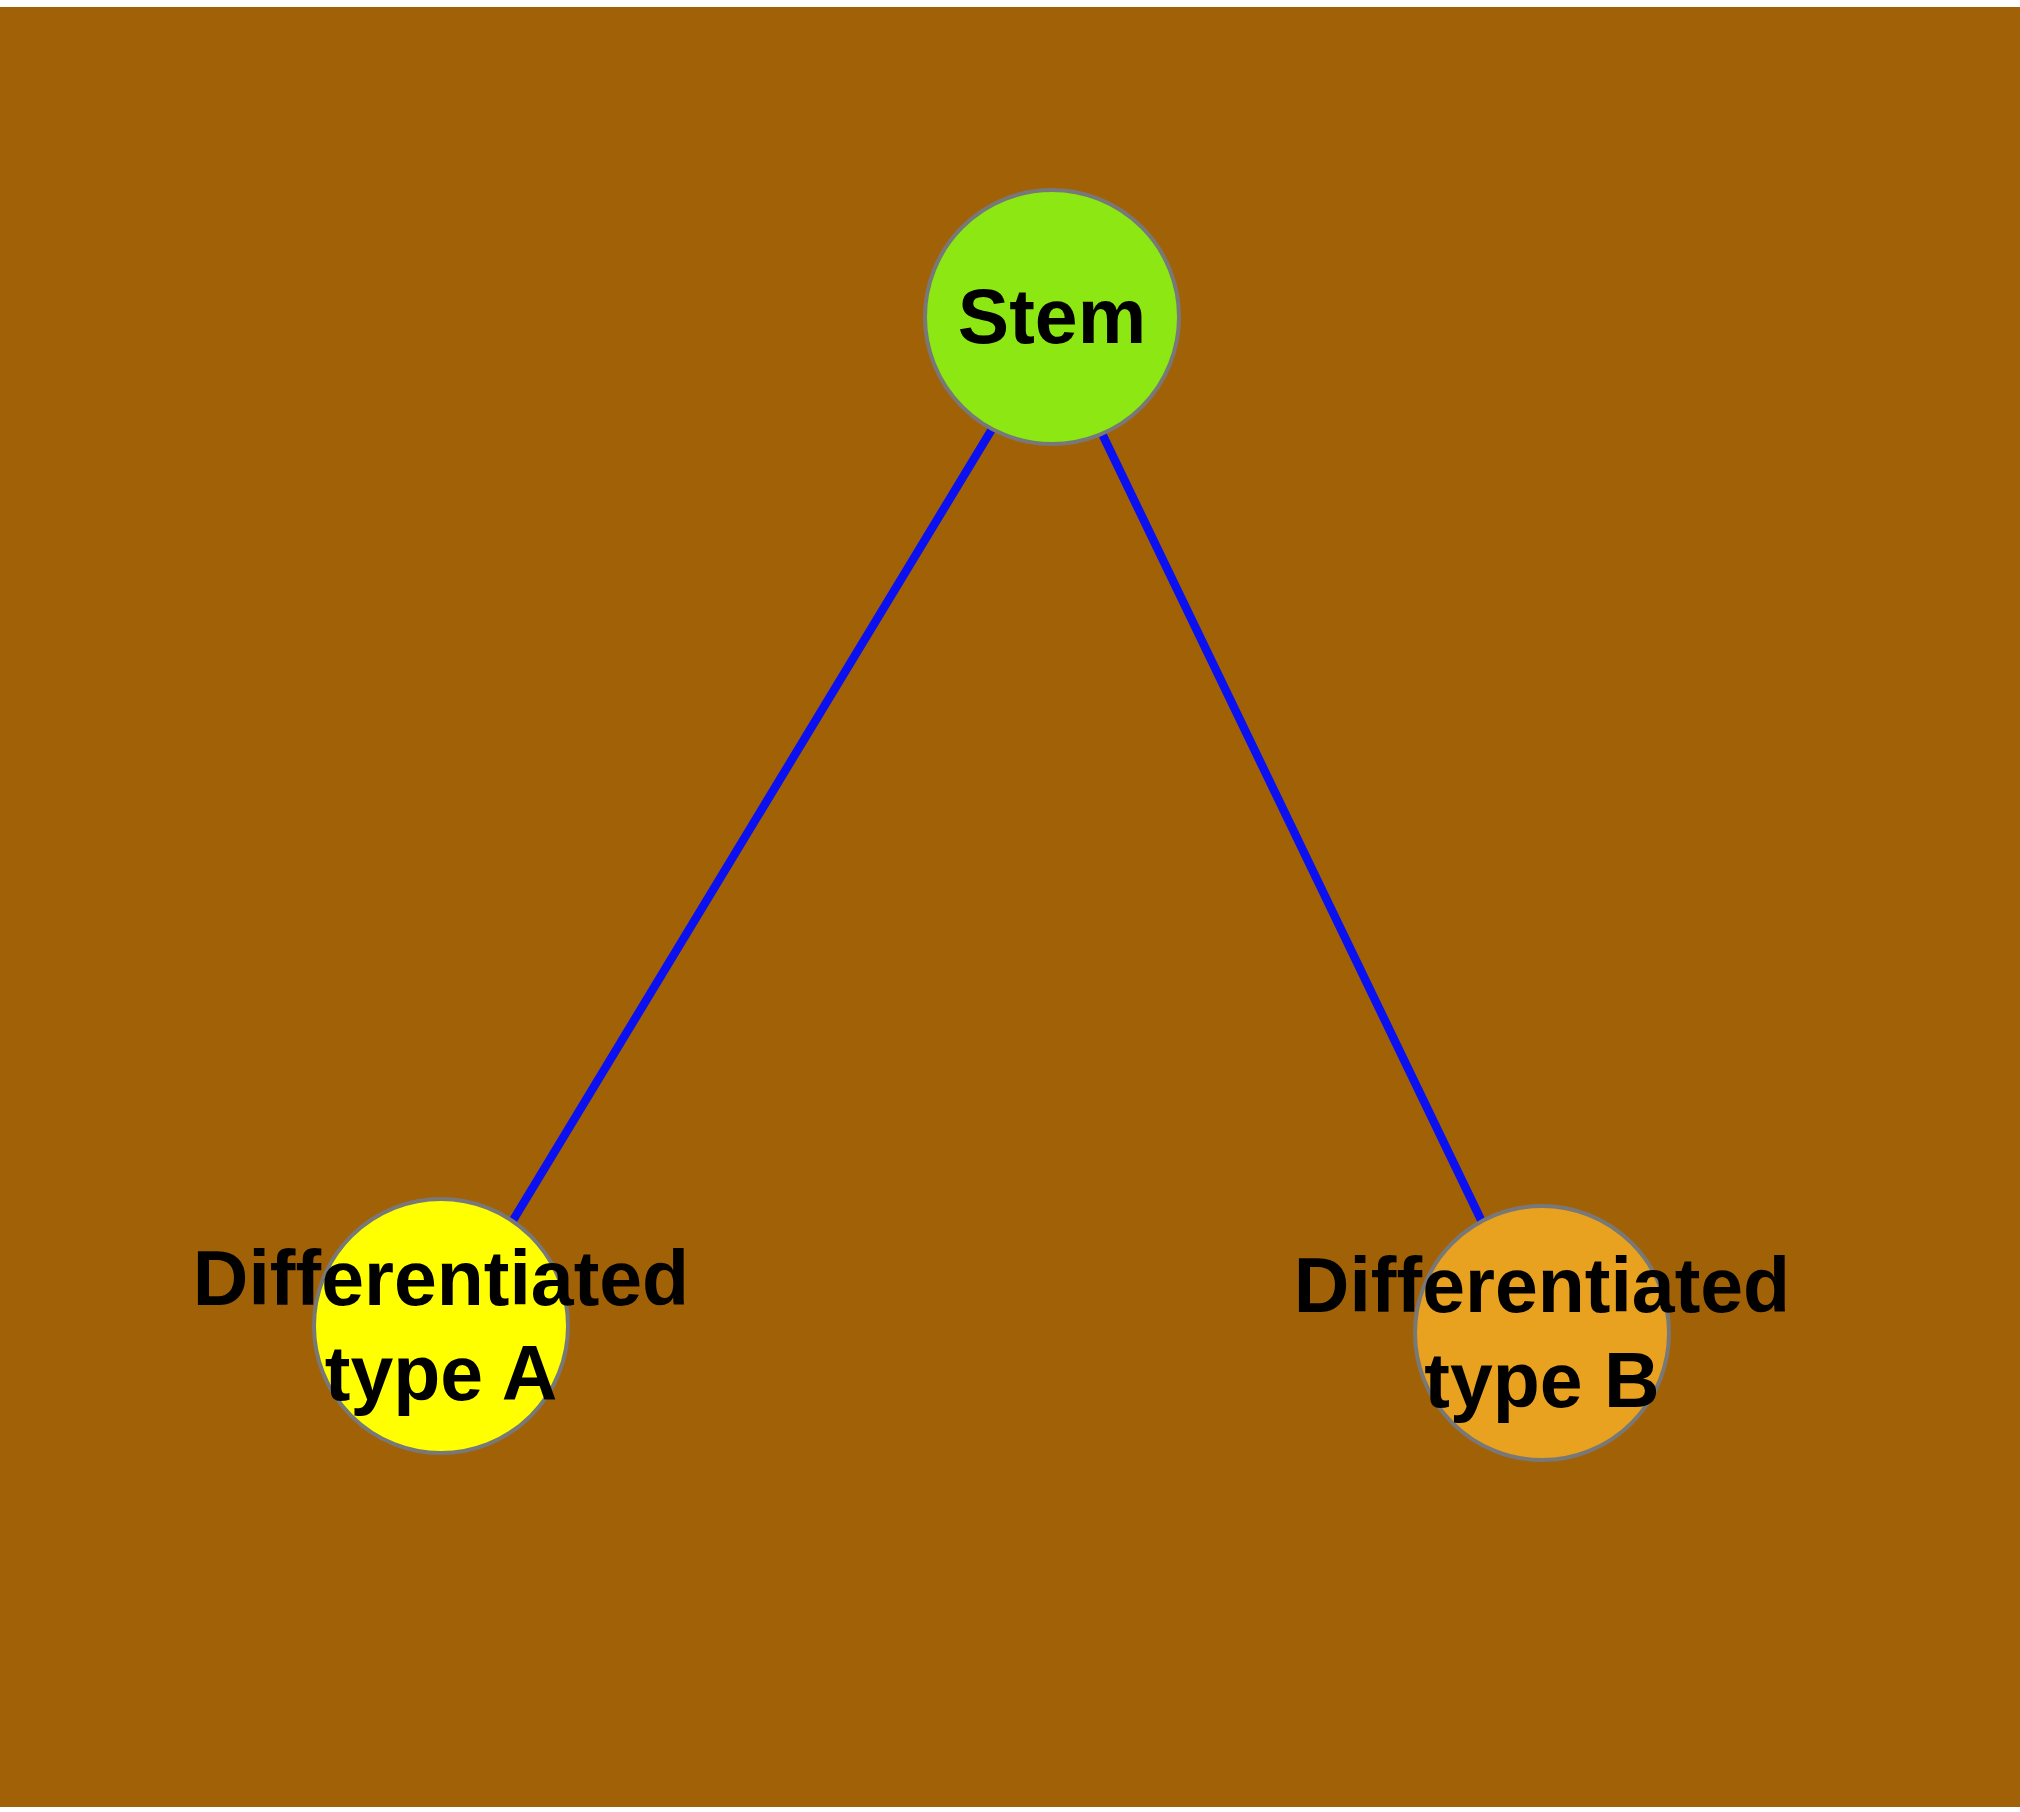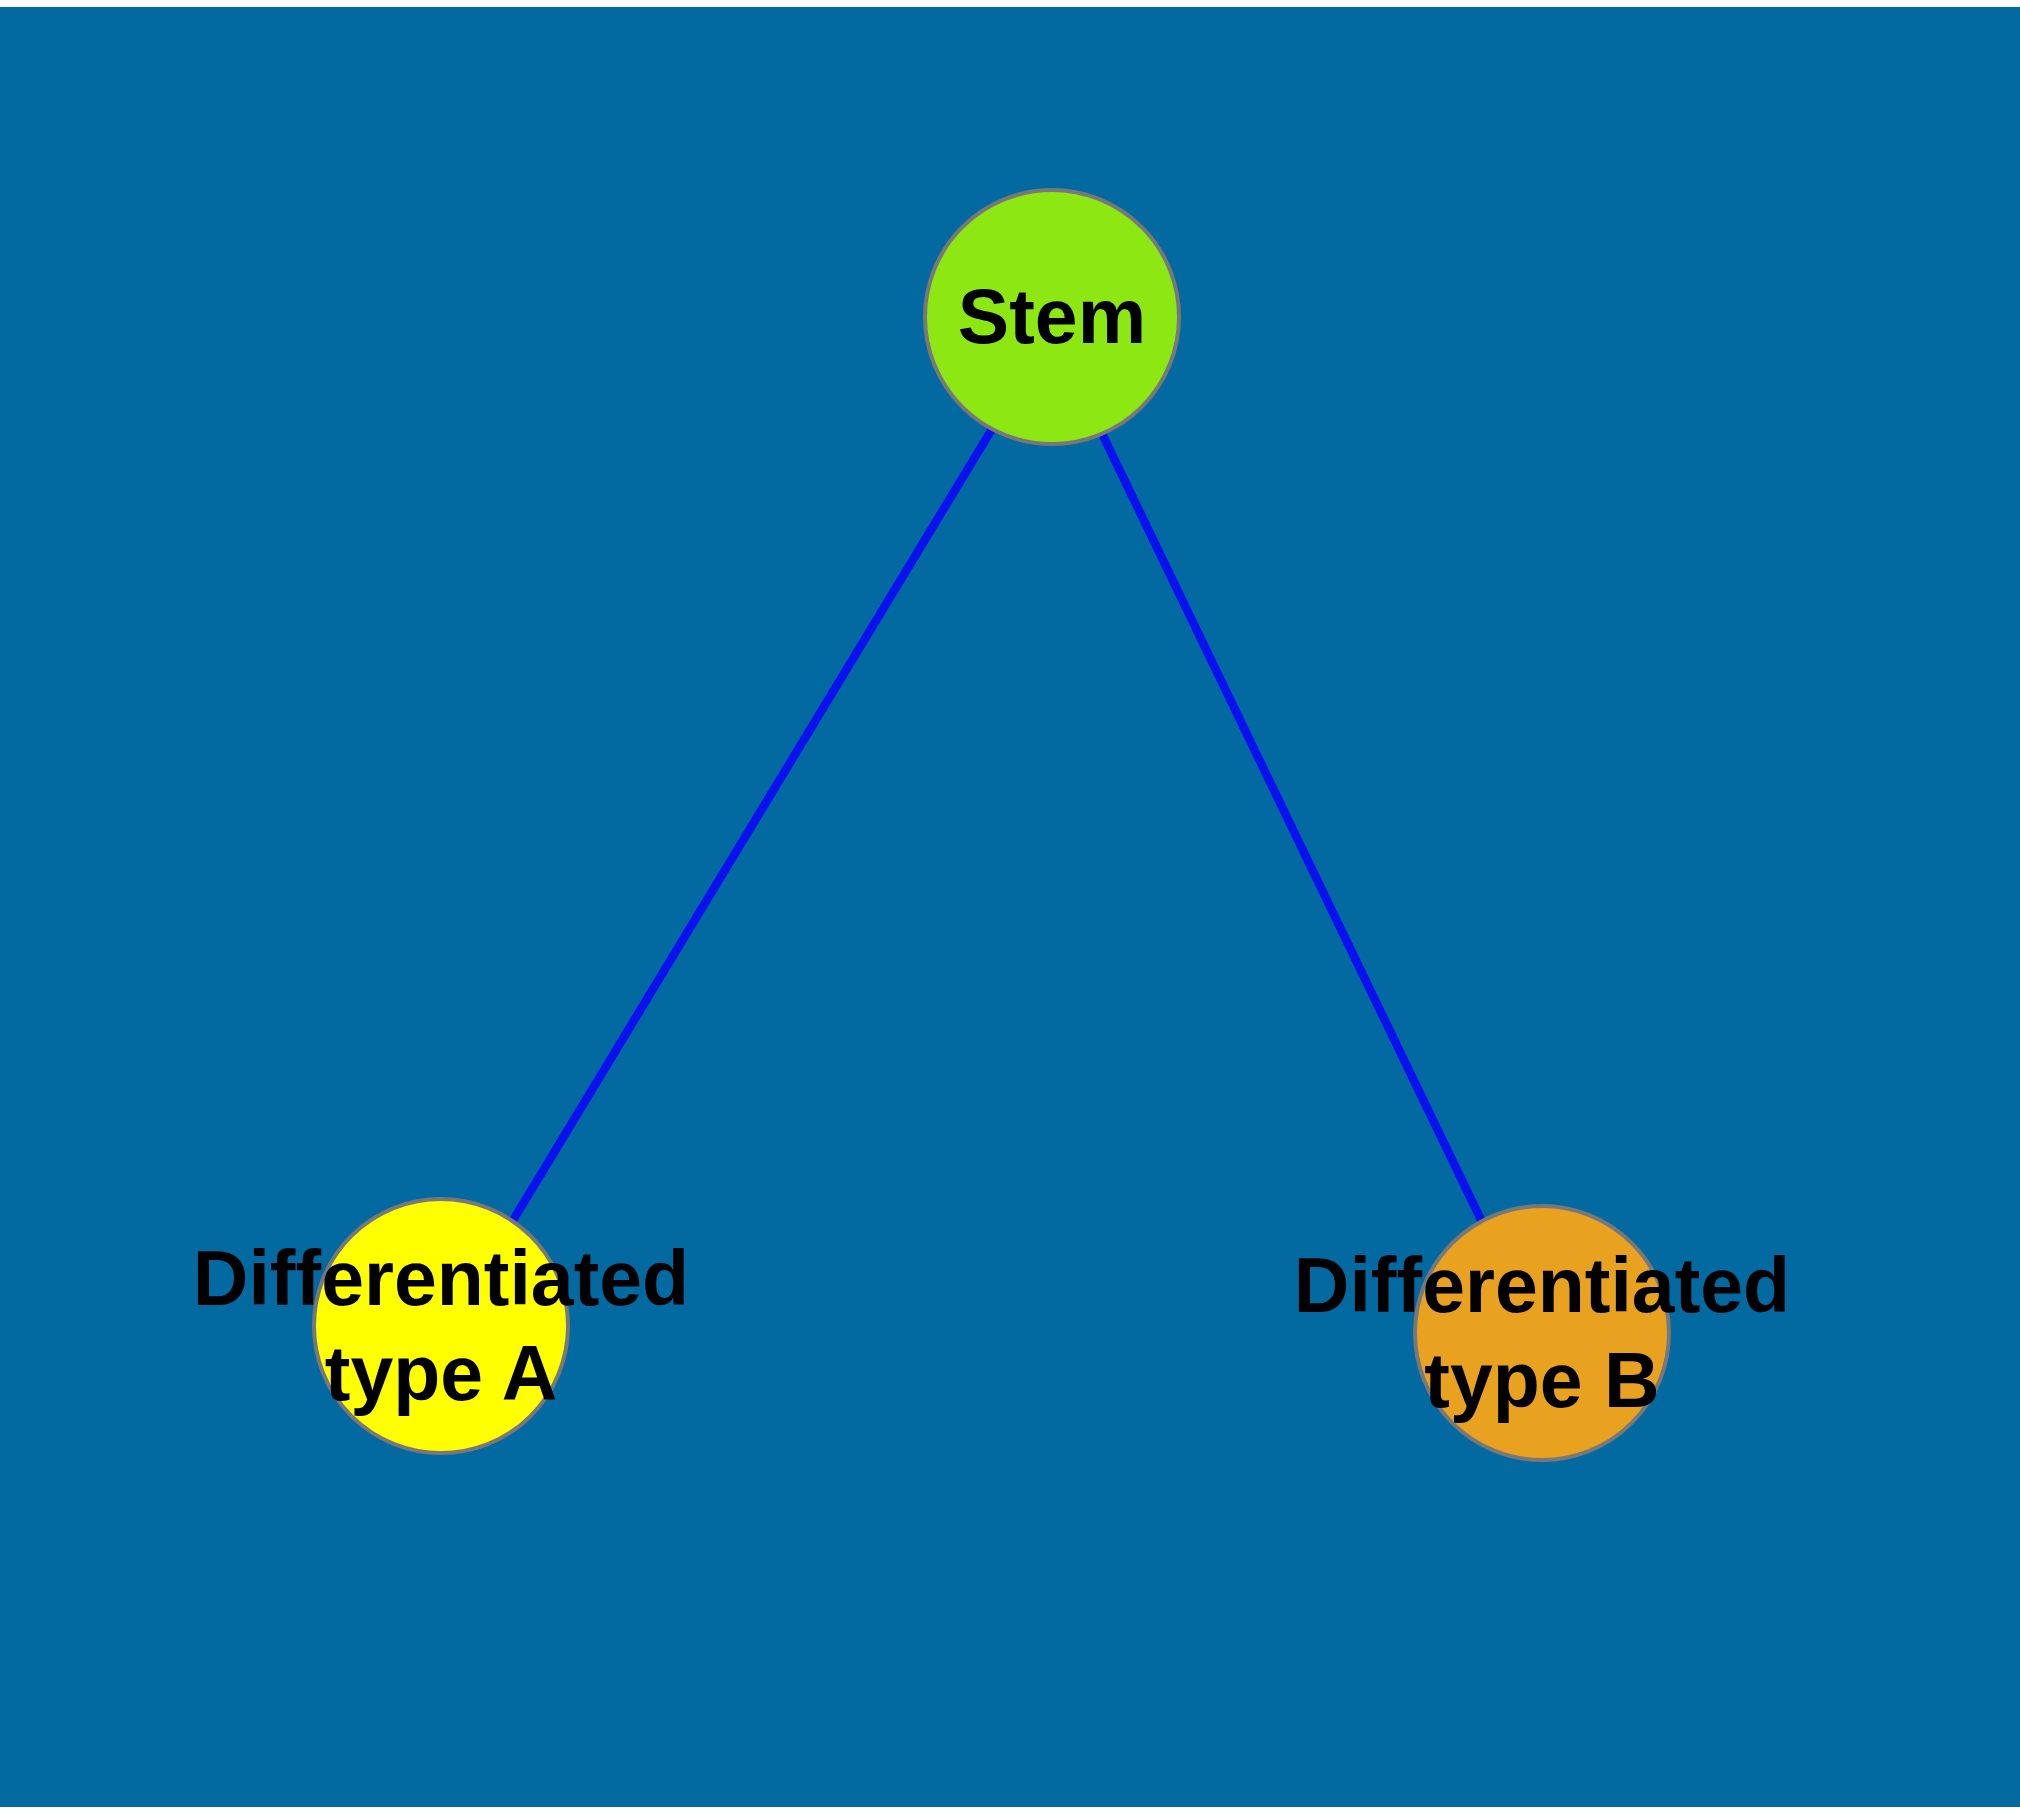--- a/index.html
+++ b/index.html
@@ -55,21 +55,21 @@
   }
   
   .node-stem   { left: 923px; top: 181px;  }
   .node-type-a { left: 312px;  top: 1190px; }
   .node-type-b { left: 1413px; top: 1197px; }
 </style>
 </head>
 <body>
 
 <div class="canvas">
-  <div class="board" style="background: #0369a1;">
+  <div class="board" style="background: #a16207;">
 
     <svg class="edges-svg" viewBox="0 0 2384 2124" width="2021" height="1800">
       <line class="edge" x1="1241" y1="381" x2="520" y2="1572" style="stroke: rgb(10, 16, 240);"></line>
       <line class="edge" x1="1241" y1="381" x2="1819" y2="1580" style="stroke: rgb(10, 16, 240);"></line>
     </svg>
 
     <div class="node node-stem" style="background: rgb(140, 231, 18); border-color: rgb(120, 120, 120);">
       <span class="node-label" style="color: rgb(0, 0, 0);">Stem</span>
     </div>
 

